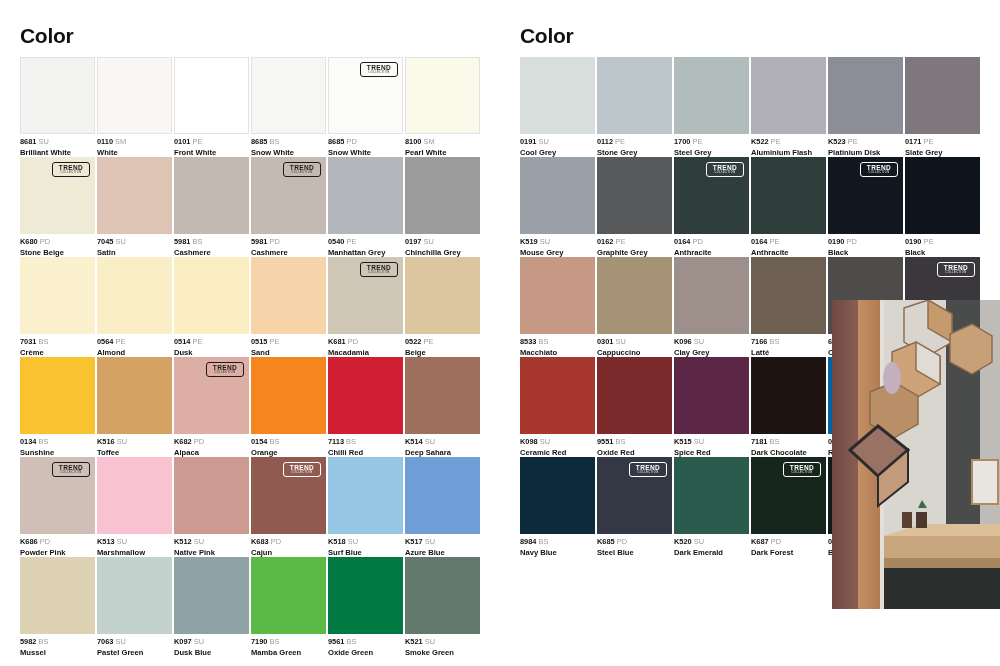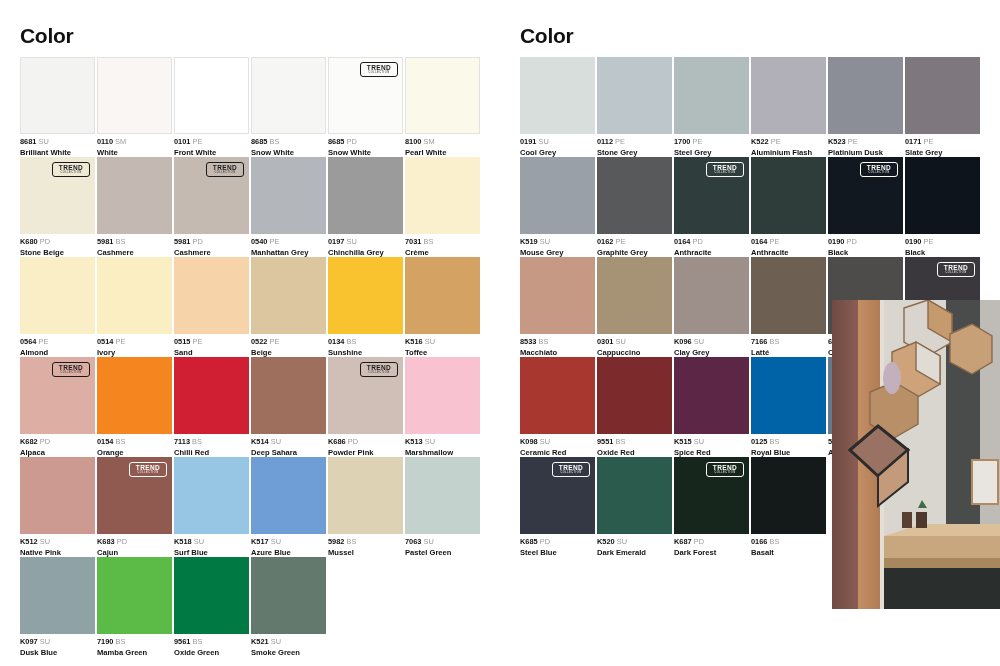--- a/index.html
+++ b/index.html
@@ -133,20 +133,27 @@
               <div class="t1">TREND</div>
               <div class="t2">COLLECTION</div>
             </div>
           </div>
           <div class="lbl">
             <div class="lbl-top"><span class="lbl-code">K680</span><span class="lbl-suffix"> PD</span></div>
             <div class="lbl-name">Stone Beige</div>
           </div>
         </div>
         <div class="cell">
+          <div class="chip" style="background: rgb(222, 196, 180);"></div>
+          <div class="lbl">
+            <div class="lbl-top"><span class="lbl-code">7045</span><span class="lbl-suffix"> SU</span></div>
+            <div class="lbl-name">Satin</div>
+          </div>
+        </div>
+        <div class="cell">
           <div class="chip" style="background: rgb(195, 185, 178);"></div>
           <div class="lbl">
             <div class="lbl-top"><span class="lbl-code">5981</span><span class="lbl-suffix"> BS</span></div>
             <div class="lbl-name">Cashmere</div>
           </div>
         </div>
         <div class="cell">
           <div class="chip" style="background: rgb(197, 186, 178);">
             <div class="trend-badge">
               <div class="t1">TREND</div>
@@ -183,28 +190,40 @@
           <div class="chip" style="background: rgb(250, 238, 198);"></div>
           <div class="lbl">
             <div class="lbl-top"><span class="lbl-code">0564</span><span class="lbl-suffix"> PE</span></div>
             <div class="lbl-name">Almond</div>
           </div>
         </div>
         <div class="cell">
           <div class="chip" style="background: rgb(251, 238, 194);"></div>
           <div class="lbl">
             <div class="lbl-top"><span class="lbl-code">0514</span><span class="lbl-suffix"> PE</span></div>
-            <div class="lbl-name">Ivory</div>
+            <div class="lbl-name">Dusk</div>
           </div>
         </div>
         <div class="cell">
           <div class="chip" style="background: rgb(246, 211, 169);"></div>
           <div class="lbl">
             <div class="lbl-top"><span class="lbl-code">0515</span><span class="lbl-suffix"> PE</span></div>
             <div class="lbl-name">Sand</div>
+          </div>
+        </div>
+        <div class="cell">
+          <div class="chip" style="background: rgb(207, 198, 182);">
+            <div class="trend-badge">
+              <div class="t1">TREND</div>
+              <div class="t2">COLLECTION</div>
+            </div>
+          </div>
+          <div class="lbl">
+            <div class="lbl-top"><span class="lbl-code">K681</span><span class="lbl-suffix"> PD</span></div>
+            <div class="lbl-name">Macadamia</div>
           </div>
         </div>
         <div class="cell">
           <div class="chip" style="background: rgb(219, 198, 159);"></div>
           <div class="lbl">
             <div class="lbl-top"><span class="lbl-code">0522</span><span class="lbl-suffix"> PE</span></div>
             <div class="lbl-name">Beige</div>
           </div>
         </div>
         <div class="cell">
@@ -379,21 +398,21 @@
           <div class="chip" style="background: rgb(177, 176, 185);"></div>
           <div class="lbl">
             <div class="lbl-top"><span class="lbl-code">K522</span><span class="lbl-suffix"> PE</span></div>
             <div class="lbl-name">Aluminium Flash</div>
           </div>
         </div>
         <div class="cell">
           <div class="chip" style="background: rgb(140, 142, 151);"></div>
           <div class="lbl">
             <div class="lbl-top"><span class="lbl-code">K523</span><span class="lbl-suffix"> PE</span></div>
-            <div class="lbl-name">Platinium Dusk</div>
+            <div class="lbl-name">Platinium Disk</div>
           </div>
         </div>
         <div class="cell">
           <div class="chip" style="background: rgb(126, 120, 126);"></div>
           <div class="lbl">
             <div class="lbl-top"><span class="lbl-code">0171</span><span class="lbl-suffix"> PE</span></div>
             <div class="lbl-name">Slate Grey</div>
           </div>
         </div>
         <div class="cell">
@@ -507,20 +526,27 @@
           <div class="lbl">
             <div class="lbl-top"><span class="lbl-code">9551</span><span class="lbl-suffix"> BS</span></div>
             <div class="lbl-name">Oxide Red</div>
           </div>
         </div>
         <div class="cell">
           <div class="chip" style="background: rgb(92, 39, 70);"></div>
           <div class="lbl">
             <div class="lbl-top"><span class="lbl-code">K515</span><span class="lbl-suffix"> SU</span></div>
             <div class="lbl-name">Spice Red</div>
+          </div>
+        </div>
+        <div class="cell">
+          <div class="chip" style="background: rgb(30, 21, 18);"></div>
+          <div class="lbl">
+            <div class="lbl-top"><span class="lbl-code">7181</span><span class="lbl-suffix"> BS</span></div>
+            <div class="lbl-name">Dark Chocolate</div>
           </div>
         </div>
         <div class="cell">
           <div class="chip" style="background: rgb(0, 98, 167);"></div>
           <div class="lbl">
             <div class="lbl-top"><span class="lbl-code">0125</span><span class="lbl-suffix"> BS</span></div>
             <div class="lbl-name">Royal Blue</div>
           </div>
         </div>
         <div class="cell">

